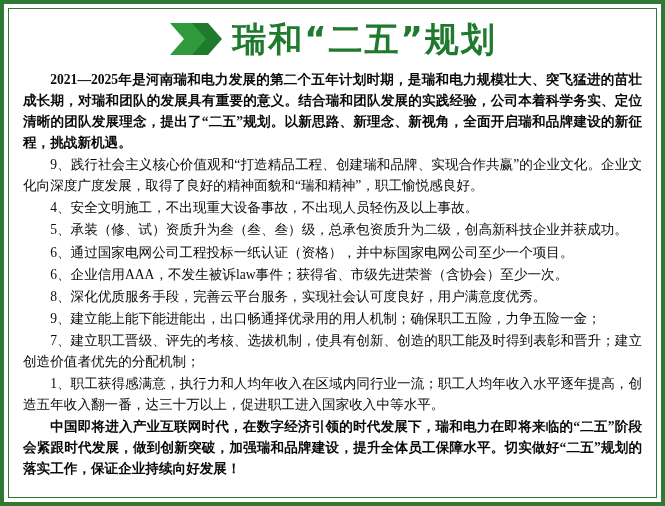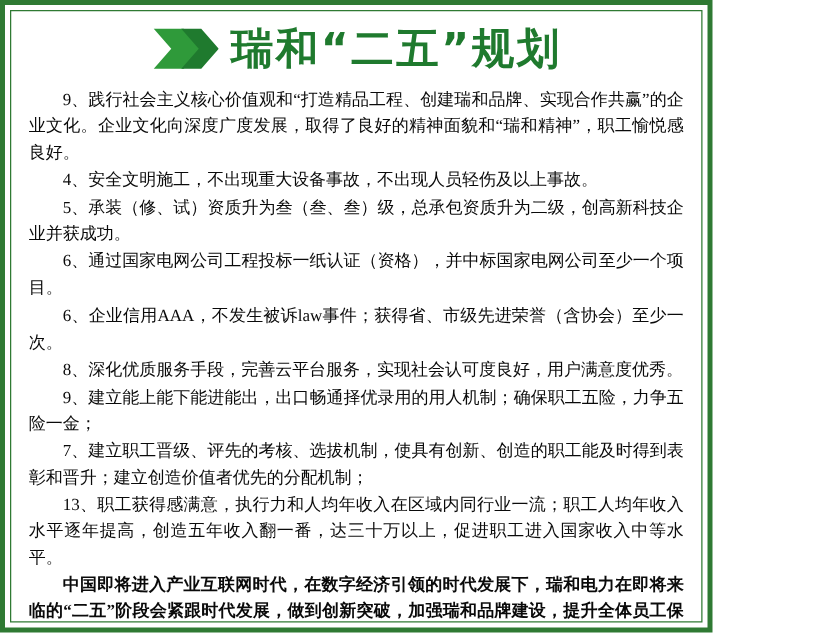--- a/index.html
+++ b/index.html
@@ -8,21 +8,21 @@
   }
   body {
     width: 665px;
     height: 506px;
     background: #ffffff;
     font-family: "Liberation Serif", "DejaVu Serif", serif;
     overflow: hidden;
   }
   .page {
     position: relative;
-    width: 570px;
+    width: 665px;
     height: 506px;
     box-sizing: border-box;
     border: 4px solid #2f7a33;
     background: #ffffff;
   }
   .inner {
     position: absolute;
     left: 4px;
     top: 4px;
     right: 4px;
@@ -82,26 +82,27 @@
 
     <div class="header">
       <svg class="logo" viewBox="0 0 54 40">
         <polygon points="2,4 26,4 40,20 26,36 2,36 16,20" fill="#2f9a3a"></polygon>
         <polygon points="24,4 40,4 54,20 40,36 24,36 38,20" fill="#1f7a2e"></polygon>
       </svg>
       <div class="title">瑞和“二五”规划</div>
     </div>
 
     <div class="body-text">
+      <p class="para bold indent2">2021—2025年是河南瑞和电力发展的第二个五年计划时期，是瑞和电力规模壮大、突飞猛进的苗壮成长期，对瑞和团队的发展具有重要的意义。结合瑞和团队发展的实践经验，公司本着科学务实、定位清晰的团队发展理念，提出了“二五”规划。以新思路、新理念、新视角，全面开启瑞和品牌建设的新征程，挑战新机遇。</p>
       <p class="para indent2">9、践行社会主义核心价值观和“打造精品工程、创建瑞和品牌、实现合作共赢”的企业文化。企业文化向深度广度发展，取得了良好的精神面貌和“瑞和精神”，职工愉悦感良好。</p>
       <p class="para indent2">4、安全文明施工，不出现重大设备事故，不出现人员轻伤及以上事故。</p>
       <p class="para indent2">5、承装（修、试）资质升为叁（叁、叁）级，总承包资质升为二级，创高新科技企业并获成功。</p>
       <p class="para indent2">6、通过国家电网公司工程投标一纸认证（资格），并中标国家电网公司至少一个项目。</p>
       <p class="para indent2">6、企业信用AAA，不发生被诉law事件；获得省、市级先进荣誉（含协会）至少一次。</p>
       <p class="para indent2">8、深化优质服务手段，完善云平台服务，实现社会认可度良好，用户满意度优秀。</p>
       <p class="para indent2">9、建立能上能下能进能出，出口畅通择优录用的用人机制；确保职工五险，力争五险一金；</p>
       <p class="para indent2">7、建立职工晋级、评先的考核、选拔机制，使具有创新、创造的职工能及时得到表彰和晋升；建立创造价值者优先的分配机制；</p>
-      <p class="para indent2">13、职工获得感满意，执行力和人均年收入在区域内同行业一流；职工人均年收入水平逐年提高，创造五年收入翻一番，达三十万以上，促进职工进入国家收入中等水平。</p>
+      <p class="para indent2">1、职工获得感满意，执行力和人均年收入在区域内同行业一流；职工人均年收入水平逐年提高，创造五年收入翻一番，达三十万以上，促进职工进入国家收入中等水平。</p>
       <p class="para bold indent2">中国即将进入产业互联网时代，在数字经济引领的时代发展下，瑞和电力在即将来临的“二五”阶段会紧跟时代发展，做到创新突破，加强瑞和品牌建设，提升全体员工保障水平。切实做好“二五”规划的落实工作，保证企业持续向好发展！</p>
     </div>
 
   </div>
 </div>
 
 </body></html>

